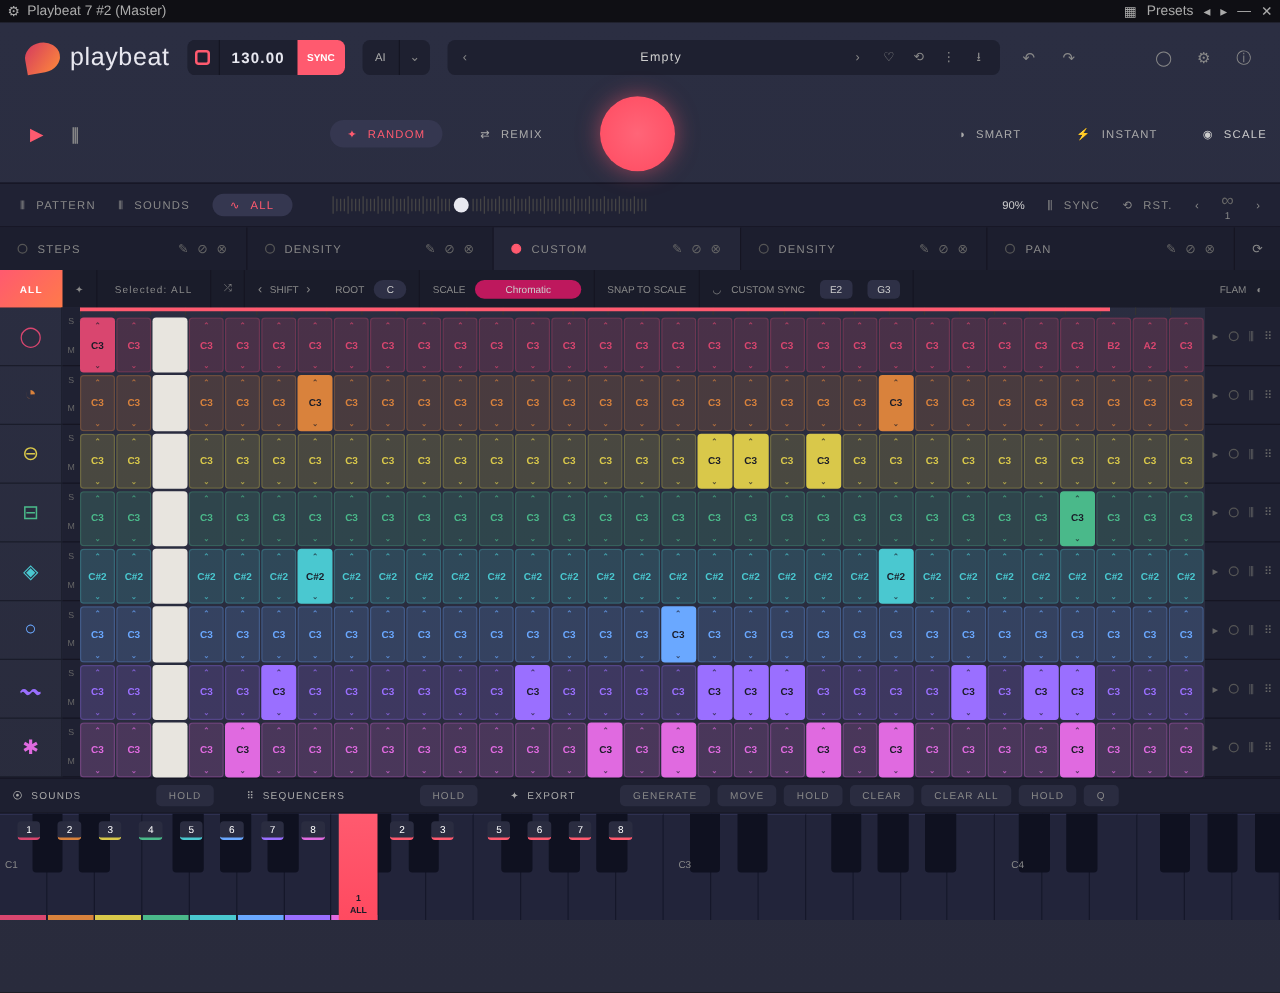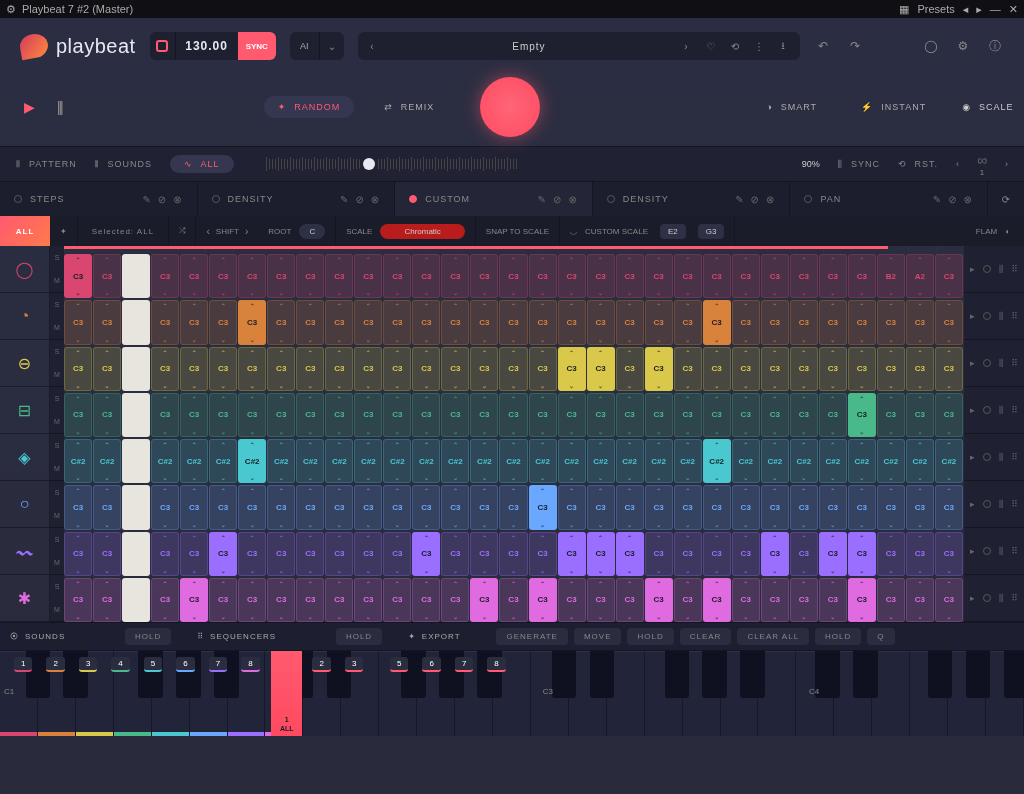--- a/index.html
+++ b/index.html
@@ -69,21 +69,21 @@
 .refresh-tab { width: 36px; display: flex; align-items: center; justify-content: center; color: #888; }
 
 
 .ctl-row { display: flex; align-items: center; height: 30px; background: #1a1c2a; font-size: 8px; color: #888; }
 .ctl-all { width: 50px; height: 100%; display: flex; align-items: center; justify-content: center; background: linear-gradient(135deg, #ff5a6f, #ff7a4a); color: #fff; font-weight: 600; letter-spacing: 1px; }
 .ctl-seg { padding: 0 10px; display: flex; align-items: center; gap: 8px; height: 100%; border-right: 1px solid #151522; }
 .ctl-selected { padding: 0 14px; letter-spacing: 1px; }
 .ctl-shift { display: flex; align-items: center; gap: 6px; padding: 0 10px; }
 .ctl-shift .arr { font-size: 10px; color: #888; }
 .ctl-root-token { background: #2e3046; padding: 3px 10px; border-radius: 10px; color: #ccc; }
-.ctl-scale-pill { background: #b91c1c; padding: 3px 24px; border-radius: 10px; color: #ccc; }
+.ctl-scale-pill { background: #be185d; padding: 3px 24px; border-radius: 10px; color: #ccc; }
 .ctl-range-box { background: #2e3046; padding: 3px 8px; border-radius: 4px; color: #ccc; margin-left: 4px; }
 .ctl-flam { margin-left: auto; padding: 0 14px; display: flex; align-items: center; gap: 8px; }
 
 
 .grid-wrap { display: flex; height: 376px; }
 .track-icons { width: 50px; display: flex; flex-direction: column; }
 .track-icon-cell { flex: 1; display: flex; align-items: center; justify-content: center; border-bottom: 1px solid #1a1c2a; border-right: 1px solid #1a1c2a; }
 .tr-sm { width: 14px; display: flex; flex-direction: column; background: #1f2132; }
 .tr-sm-cell { flex: 1; display: flex; flex-direction: column; justify-content: center; align-items: center; border-bottom: 1px solid #151522; font-size: 7px; color: #666; }
 .tr-sm-cell span { height: 50%; display: flex; align-items: center; }
@@ -394,21 +394,21 @@
         <span>ROOT</span>
         <span class="ctl-root-token">C</span>
       </div>
     <div class="ctl-seg">
         <span>SCALE</span>
         <span class="ctl-scale-pill">Chromatic</span>
       </div>
     <div class="ctl-seg">SNAP TO SCALE</div>
     <div class="ctl-seg">
         <span>◡</span>
-        <span>CUSTOM SCALE</span>
+        <span>CUSTOM SYNC</span>
         <span class="ctl-range-box">E2</span>
         <span class="ctl-range-box">G3</span>
       </div>
     <div class="ctl-flam">
         <span>FLAM</span>
         <span>◐</span>
       </div>
   </div>
 
   <div class="grid-wrap">

